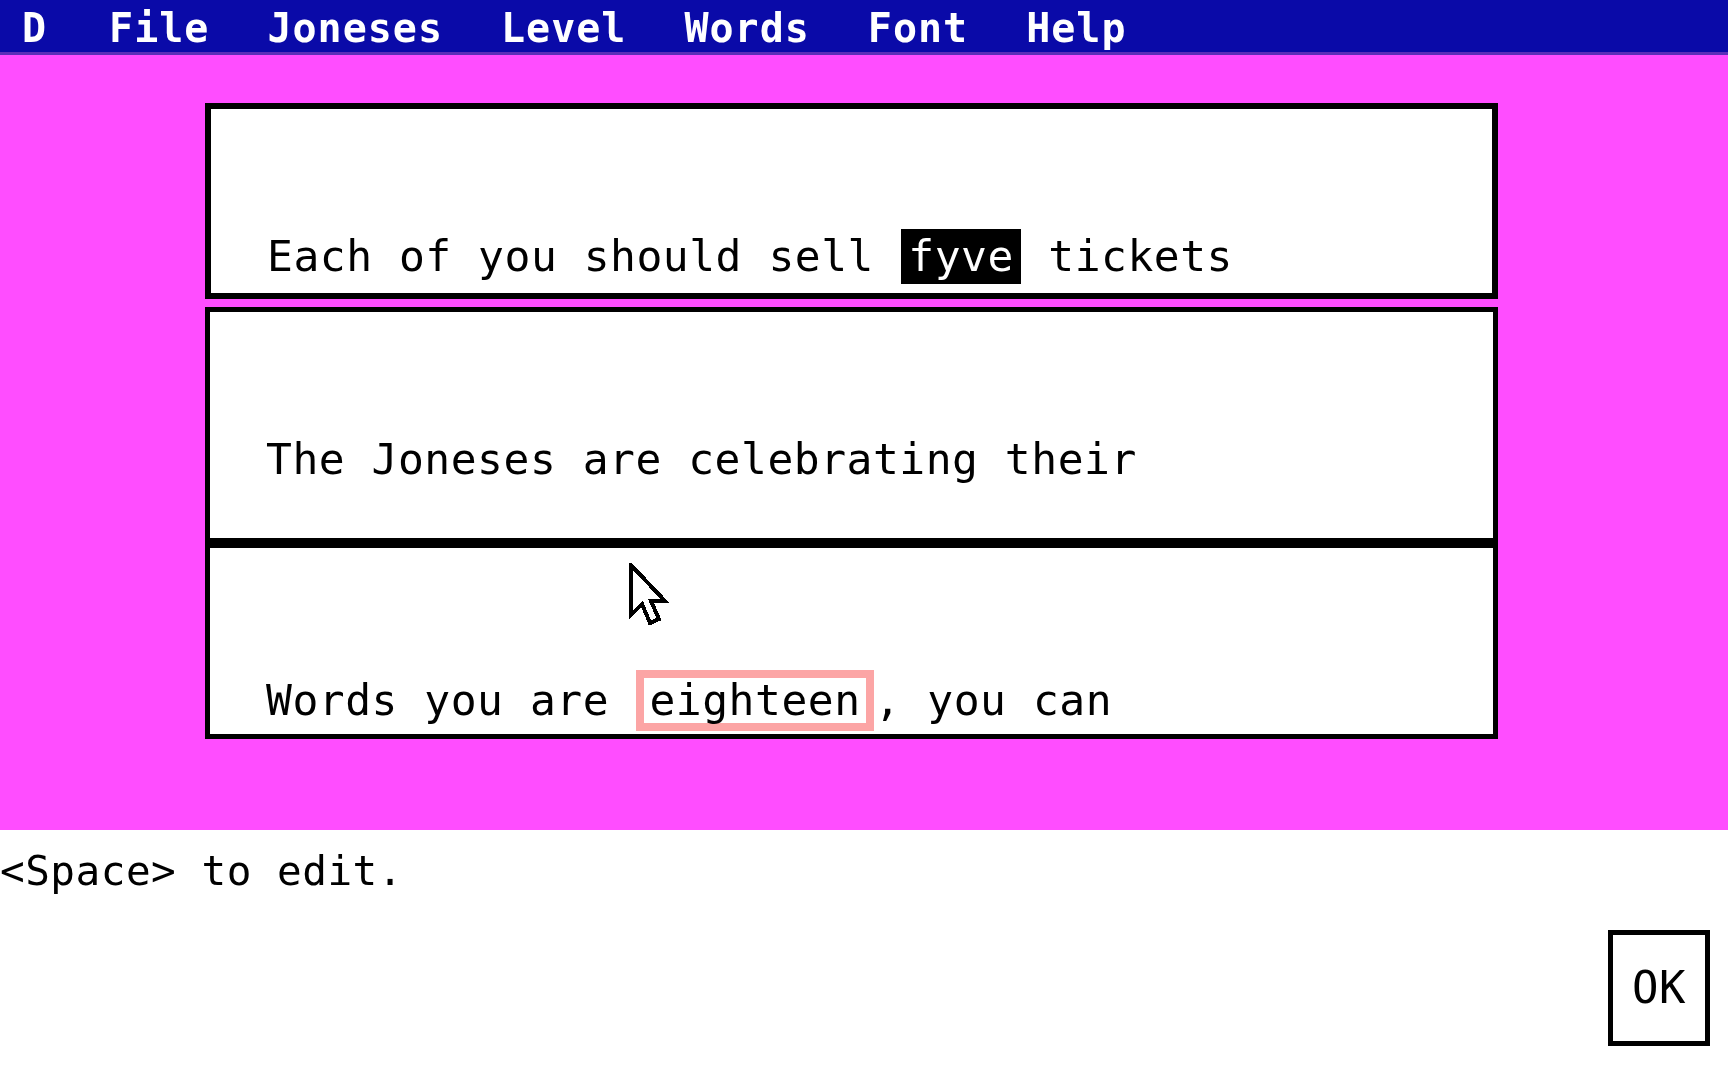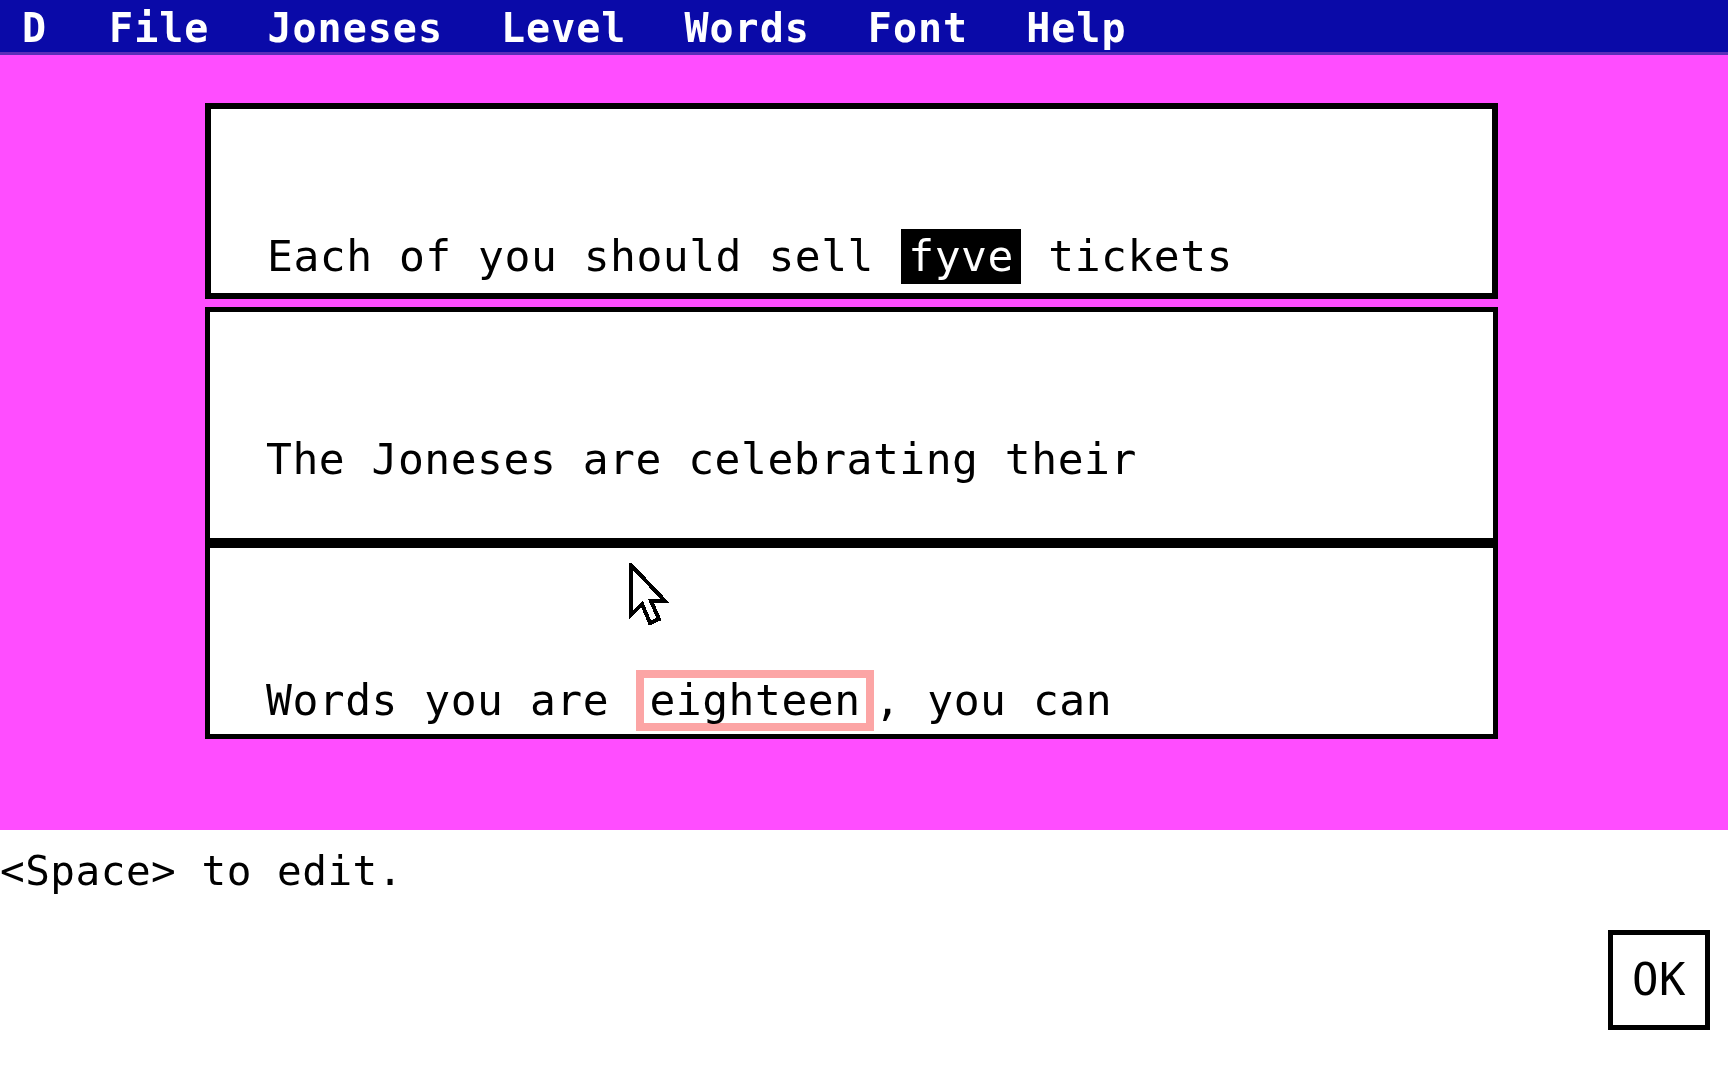--- a/index.html
+++ b/index.html
@@ -136,21 +136,21 @@
     line-height: 48px;
     color: #000000;
     letter-spacing: 0.5px;
     white-space: pre;
   }
   .ok-button {
     position: absolute;
     left: 1608px;
     top: 100px;
     width: 102px;
-    height: 100px;
+    height: 116px;
     border: 5px solid #000000;
     background: #ffffff;
     box-sizing: border-box;
     display: flex;
     align-items: center;
     justify-content: center;
     font-family: "DejaVu Sans Mono", "Liberation Mono", monospace;
     font-size: 44px;
     line-height: 48px;
     color: #000000;

